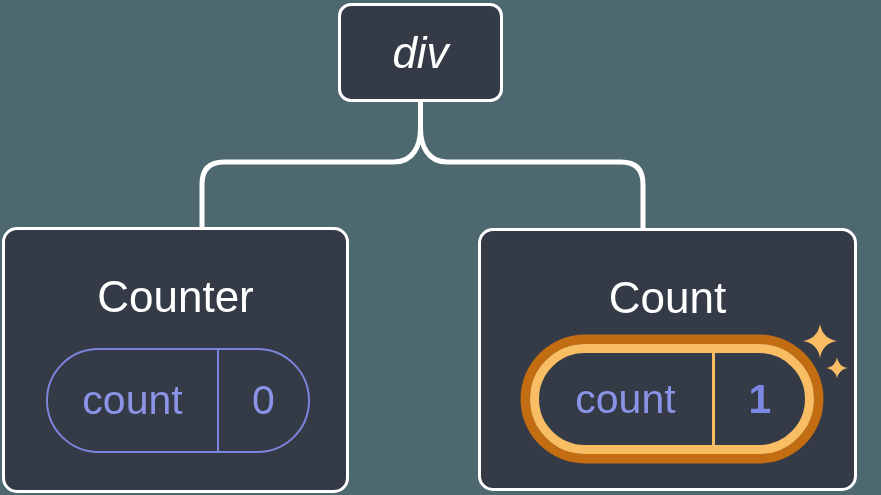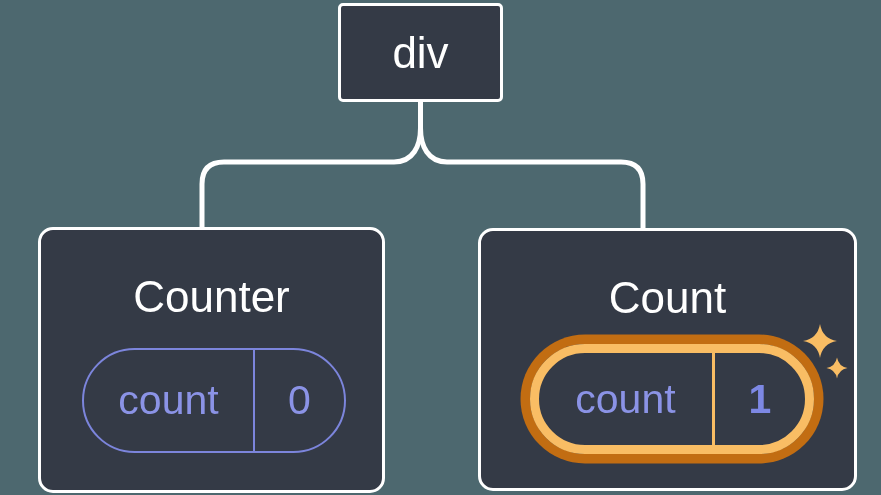--- a/index.html
+++ b/index.html
@@ -23,36 +23,37 @@
     stroke-width: 5;
     stroke-linecap: round;
   }
   .node-root {
     position: absolute;
     left: 338px; top: 3px;
     width: 165px; height: 99px;
     box-sizing: border-box;
     background: #343a46;
     border: 3.5px solid #ffffff;
-    border-radius: 5px;
+    border-radius: 13px;
     display: flex;
     align-items: center;
     justify-content: center;
     color: #ffffff;
     font-size: 44px;
     line-height: 1;
+    font-style: italic;
   }
   .card {
     position: absolute;
     box-sizing: border-box;
     background: #343a46;
     border: 3.5px solid #ffffff;
     border-radius: 15px;
   }
-  .card-counter { left: 2px;   top: 227px; width: 347px; height: 266px; margin-left: 36px; }
+  .card-counter { left: 2px;   top: 227px; width: 347px; height: 266px; }
   .card-count   { left: 478px; top: 228px; width: 379px; height: 263px; }
   .card-title {
     position: absolute;
     left: 0; right: 0; top: 43px;
     text-align: center;
     color: #ffffff;
     font-size: 44px;
     font-weight: 500;
     line-height: 48px;
   }

